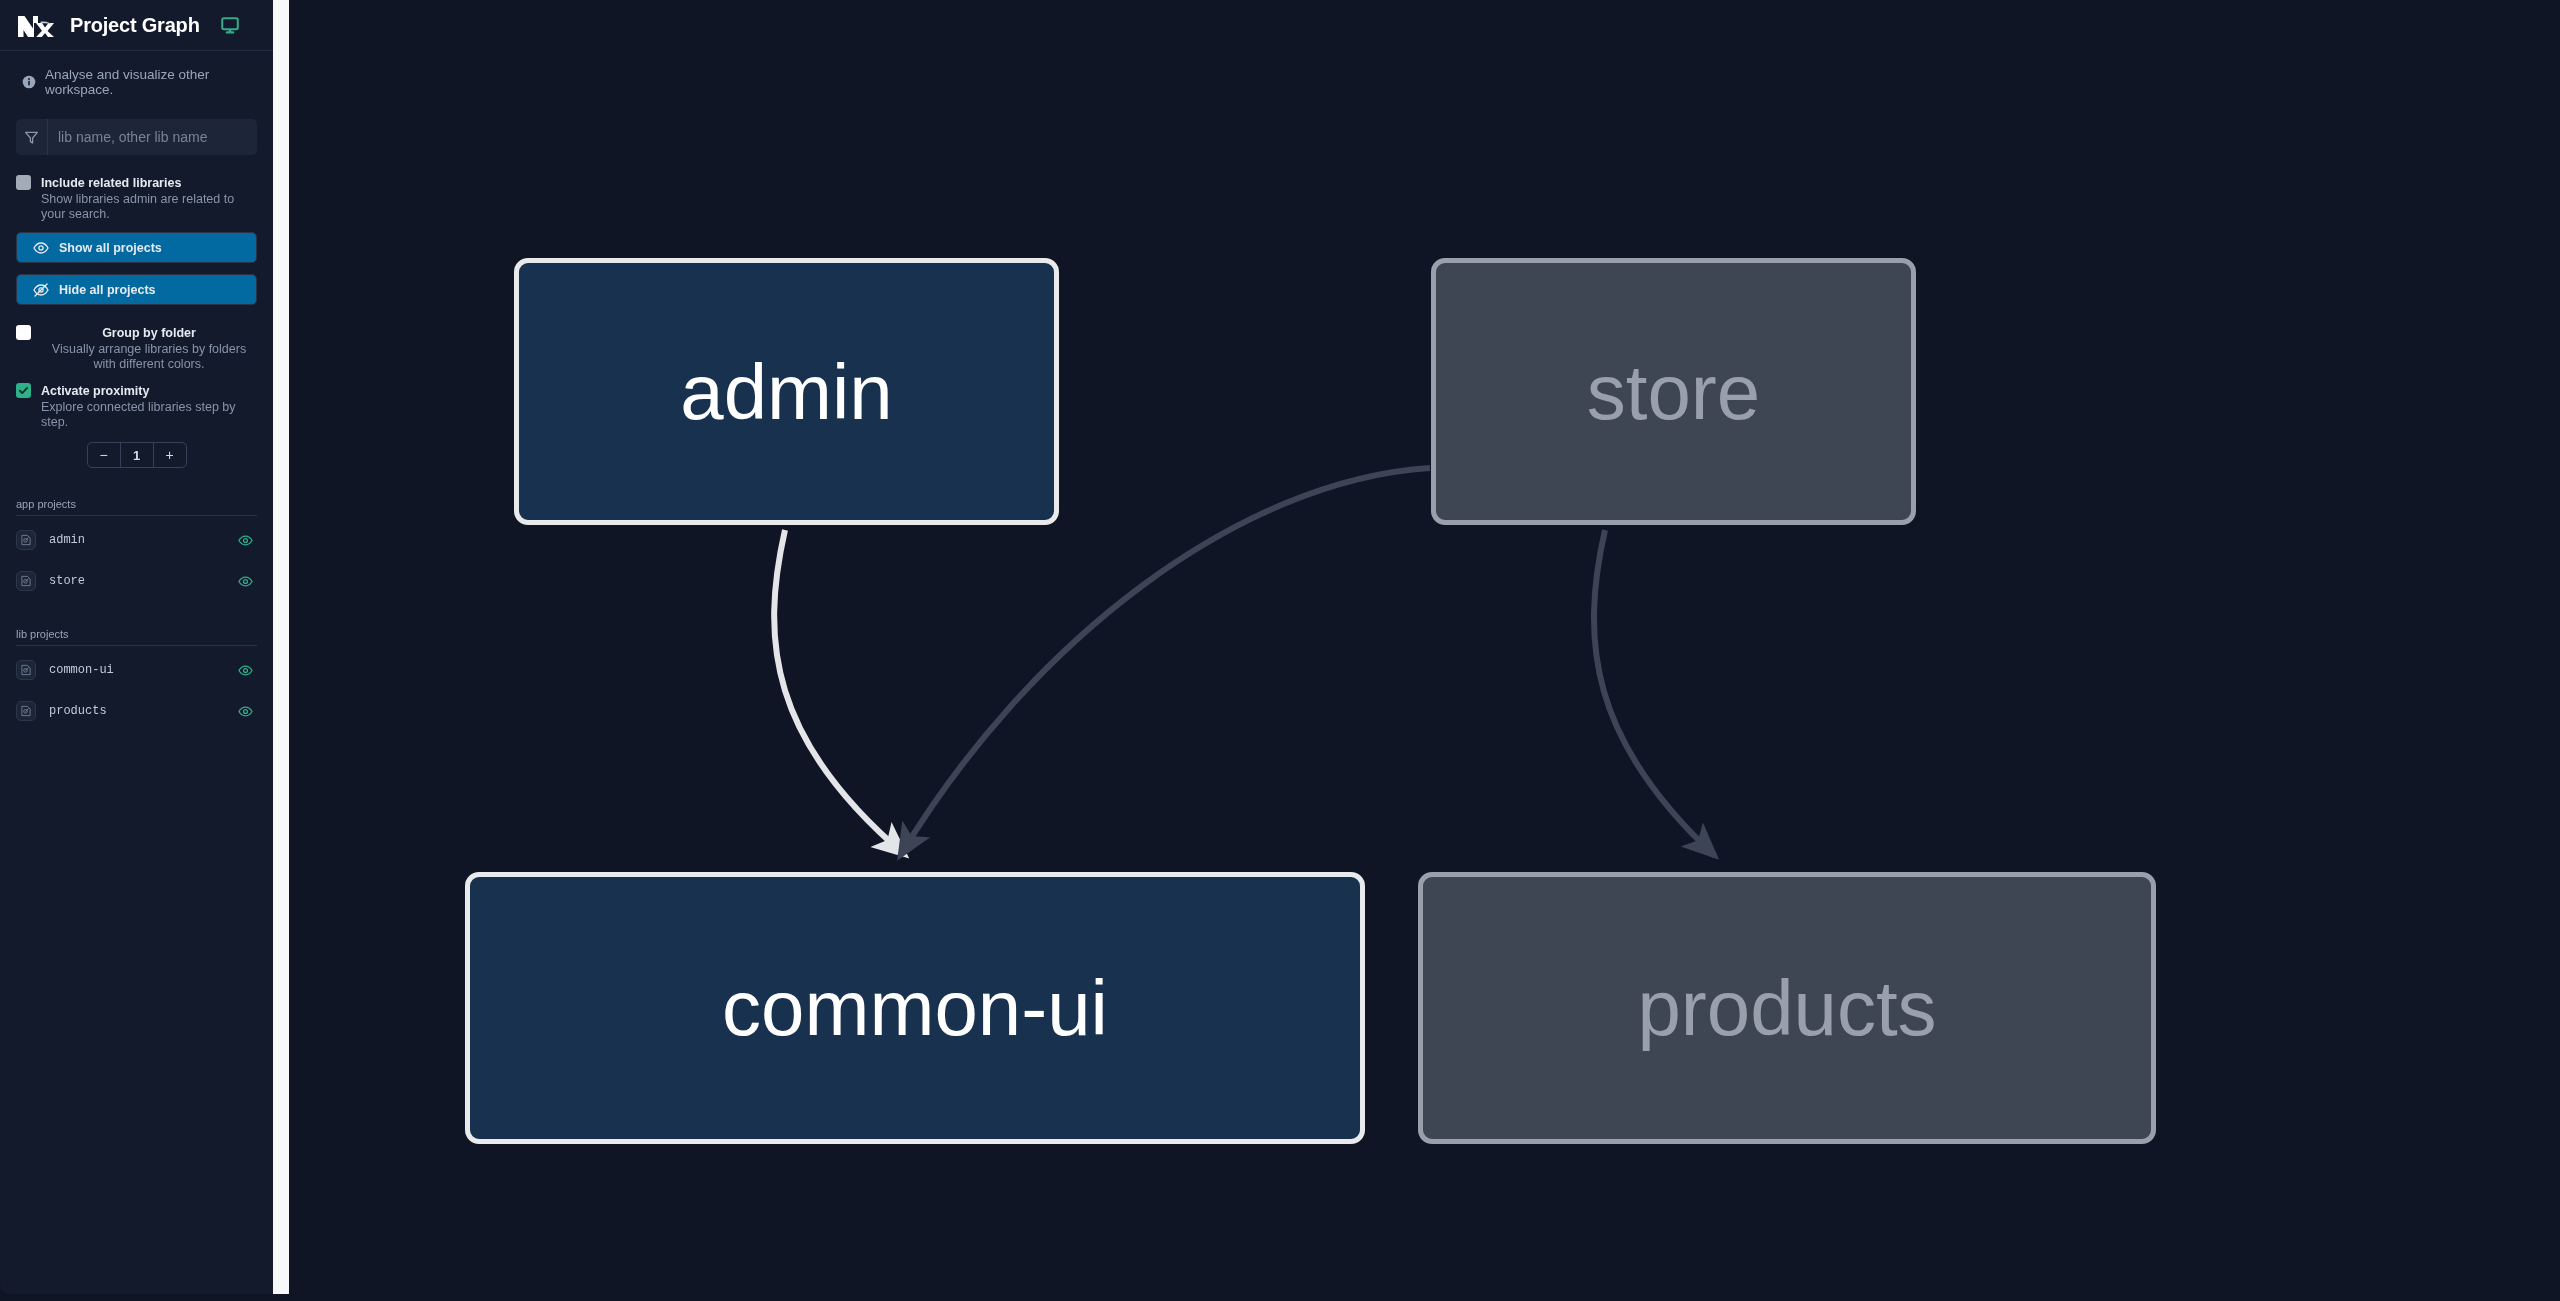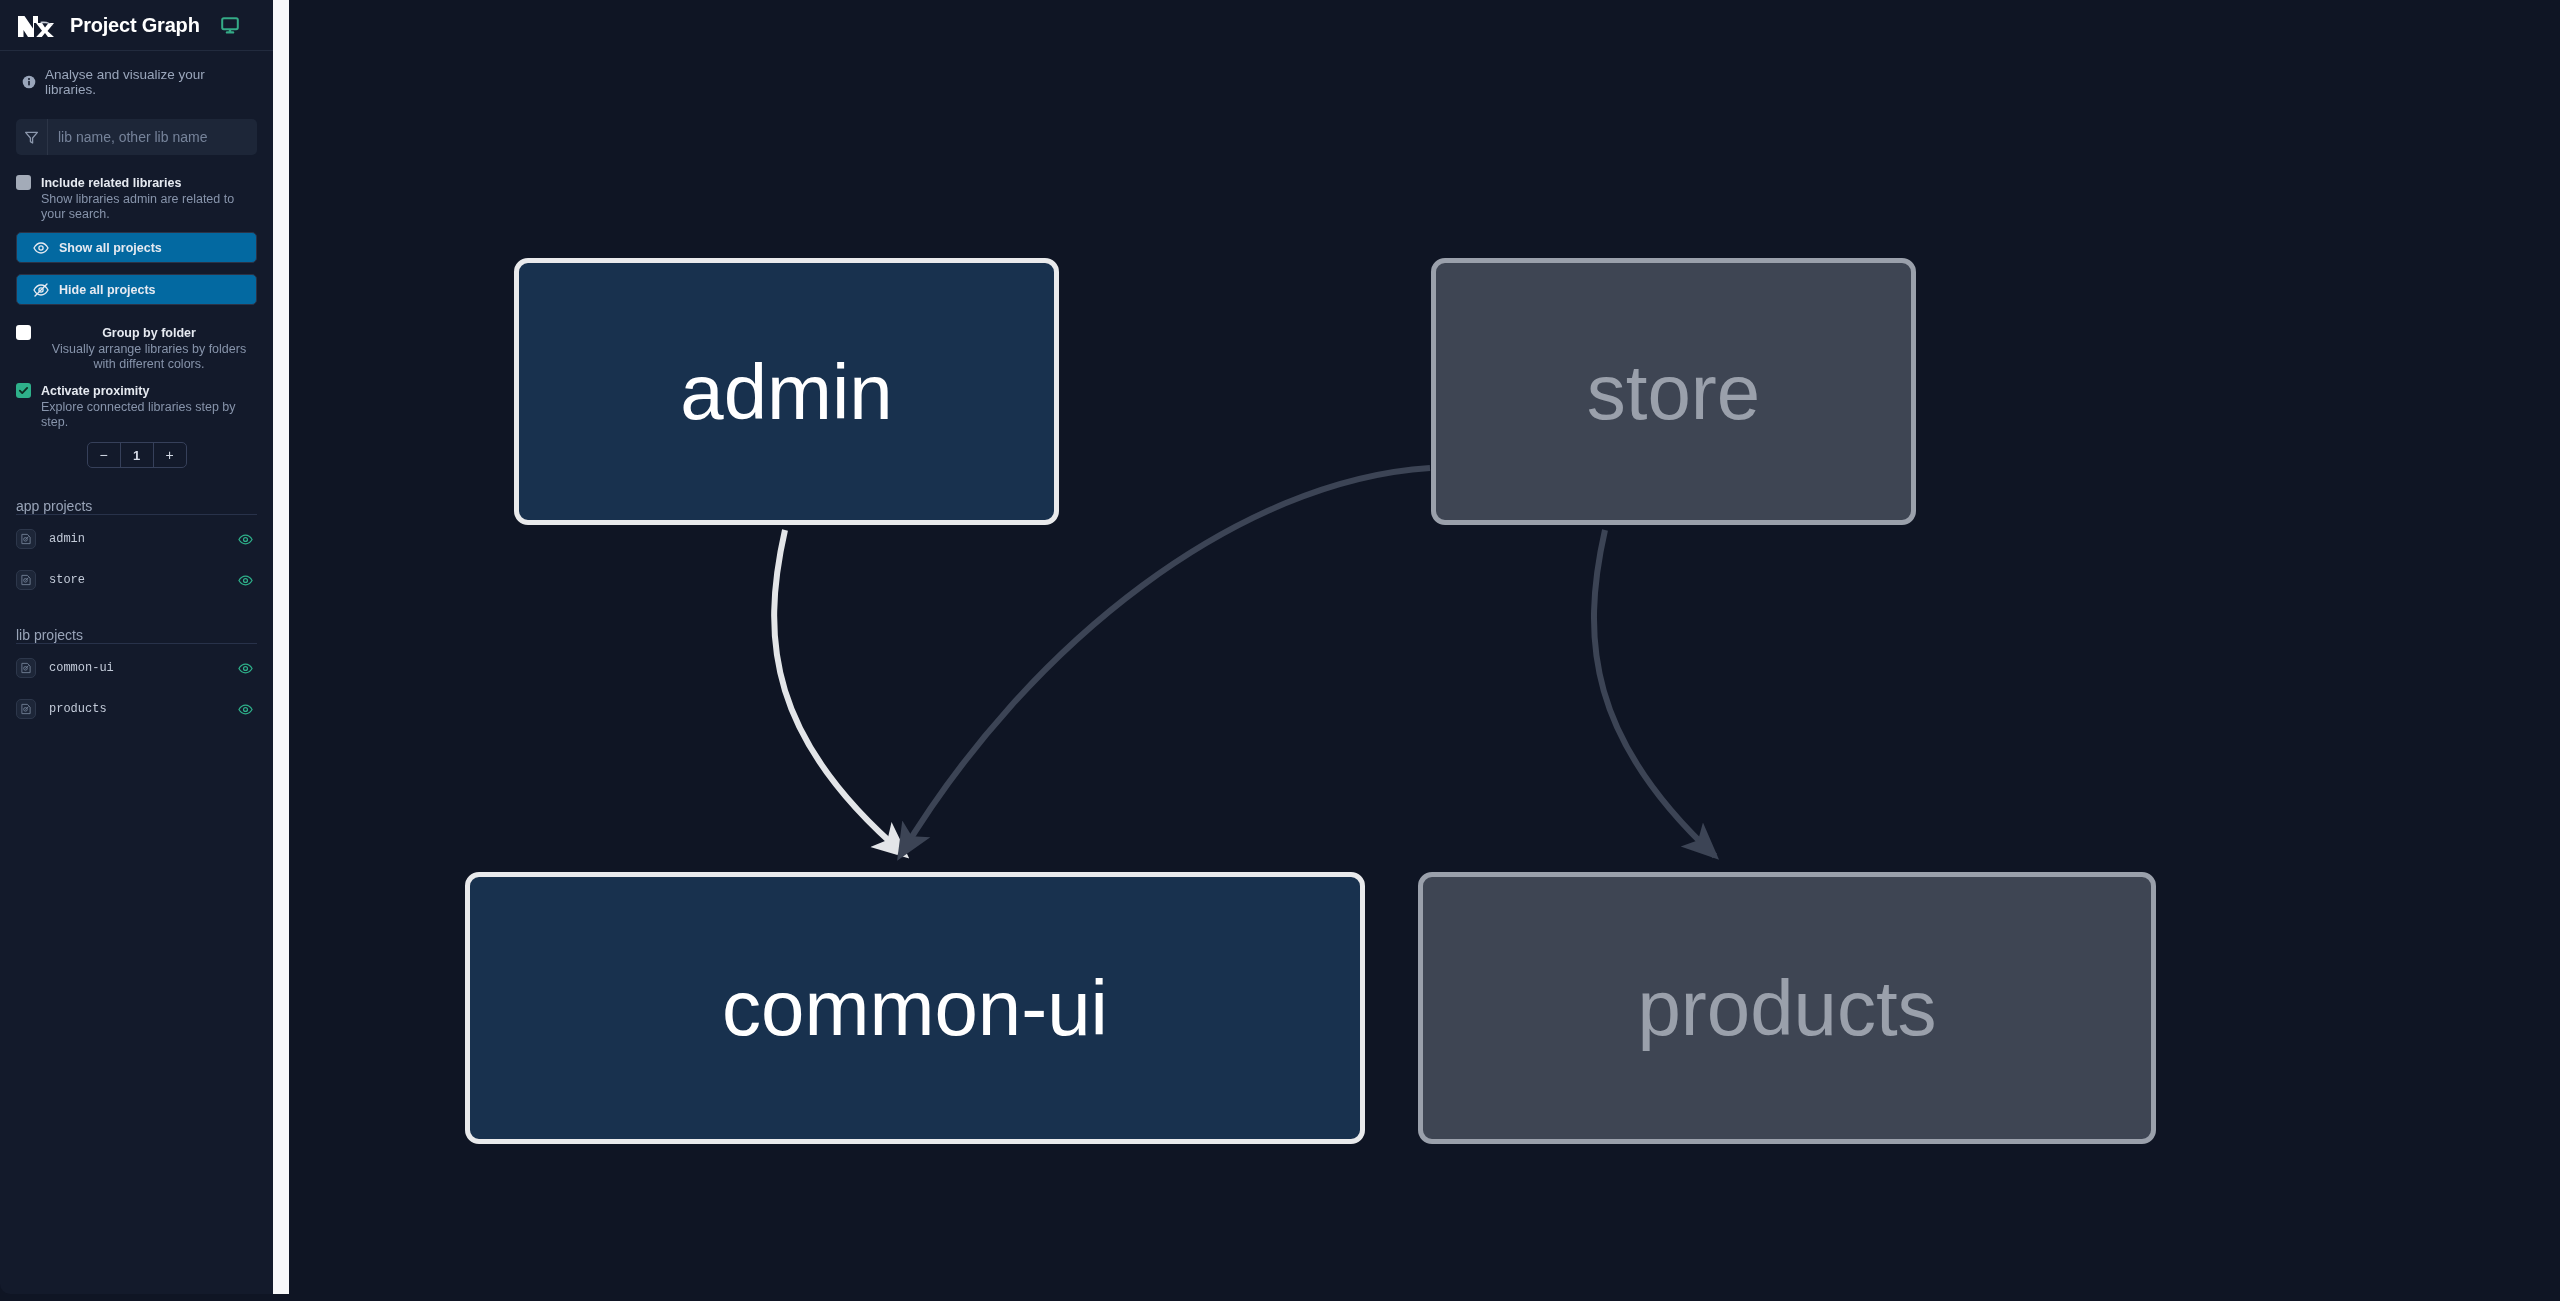--- a/index.html
+++ b/index.html
@@ -104,21 +104,21 @@
     border: 1px solid #36405a; border-radius: 5px; overflow: hidden;
   }
   .stepper div {
     flex: 1; display: flex; align-items: center; justify-content: center;
     color: #d5dbe6; font-size: 14px; cursor: pointer;
   }
   .stepper .mid { border-left: 1px solid #36405a; border-right: 1px solid #36405a; cursor: default; font-size: 13px; font-weight: 700; }
 
   .grp { margin-top: 30px; }
   .grp-title {
-    color: #99a4b8; font-size: 14px; 
+    color: #99a4b8; font-size: 11px; padding-bottom: 5px;
     border-bottom: 1px solid #28324a;
   }
   .proj-row {
     display: flex; align-items: center; gap: 13px;
     height: 34px; margin-top: 7px; cursor: pointer;
   }
   .proj-badge {
     width: 20px; height: 20px; flex: 0 0 20px;
     background: #1d2638; border: 1px solid #2d374b; border-radius: 5px;
     display: flex; align-items: center; justify-content: center;
@@ -170,21 +170,21 @@
     </div>
 
     <div class="sb-tagline">
       <span class="info-icon">
         <svg viewBox="0 0 14 14" width="14" height="14">
           <circle cx="7" cy="7" r="6.3" fill="#9aa6bb"></circle>
           <rect x="6.2" y="5.8" width="1.6" height="4.6" rx="0.6" fill="#131a2b"></rect>
           <circle cx="7" cy="3.9" r="1" fill="#131a2b"></circle>
         </svg>
       </span>
-      <span>Analyse and visualize your libraries.</span>
+      <span>Analyse and visualize other workspace.</span>
     </div>
 
     <div class="sb-body">
 
       <div class="search-wrap">
         <div class="search-icon-box">
           <span class="funnel-icon">
             <svg viewBox="0 0 15 15" width="15" height="15" fill="none" stroke="#8b97ac" stroke-width="1.3" stroke-linejoin="round">
               <path d="M1.6 2.4 h11.8 L8.6 8 v5l-2.2 -1.4 V8 Z"></path>
             </svg>

